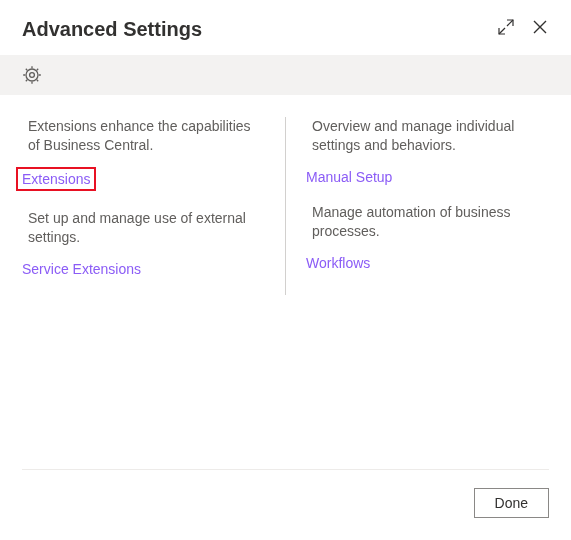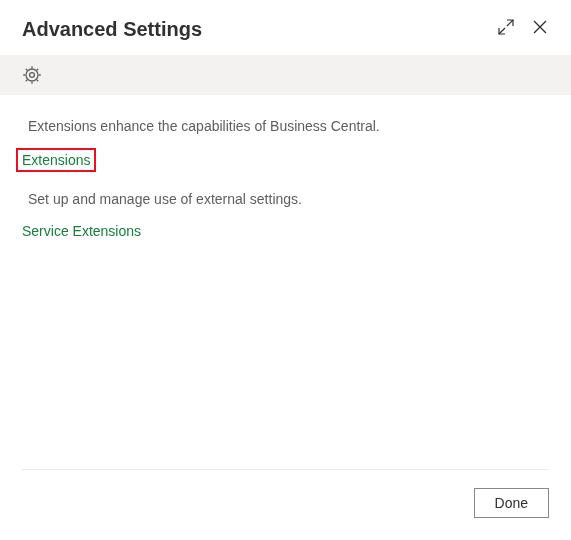--- a/index.html
+++ b/index.html
@@ -62,21 +62,21 @@
     padding-right: 0;
   }
   .desc {
     color: #605e5c;
     font-size: 14px;
     line-height: 1.35;
     margin-bottom: 14px;
     margin-left: 6px;
   }
   .link {
-    color: #15803d;
+    color: #8b5cf6;
     font-size: 14px;
     cursor: pointer;
     display: inline-block;
     margin-bottom: 18px;
   }
   .highlighted {
     border: 2px solid #e81123;
     padding: 2px 4px;
     margin-left: -6px;
     margin-top: -2px;
@@ -135,18 +135,24 @@
   </div>
 </div>
 
 <div class="content">
   <div class="col">
     <div class="desc">Extensions enhance the capabilities of Business Central.</div>
     <div class="link highlighted">Extensions</div>
     <div class="desc">Set up and manage use of external settings.</div>
     <div class="link">Service Extensions</div>
   </div>
+  <div class="col">
+    <div class="desc">Overview and manage individual settings and behaviors.</div>
+    <div class="link">Manual Setup</div>
+    <div class="desc">Manage automation of business processes.</div>
+    <div class="link">Workflows</div>
+  </div>
 </div>
 
 <div class="footer-line"></div>
 <div class="footer">
   <button class="done-btn">Done</button>
 </div>
 
 </body></html>

